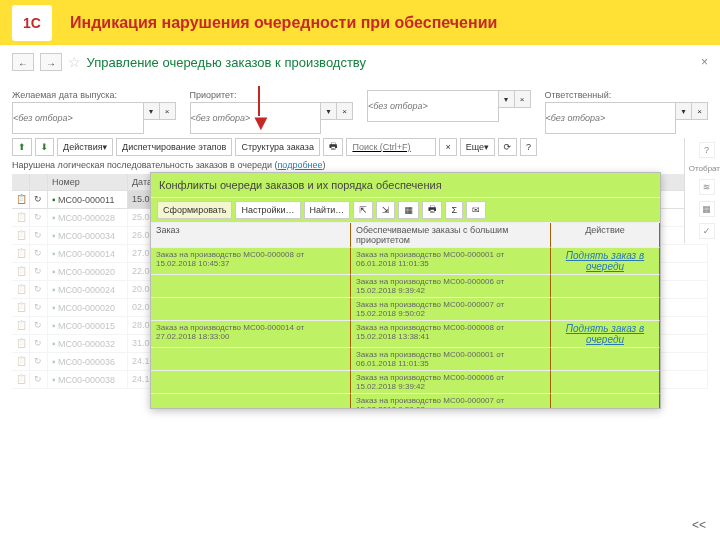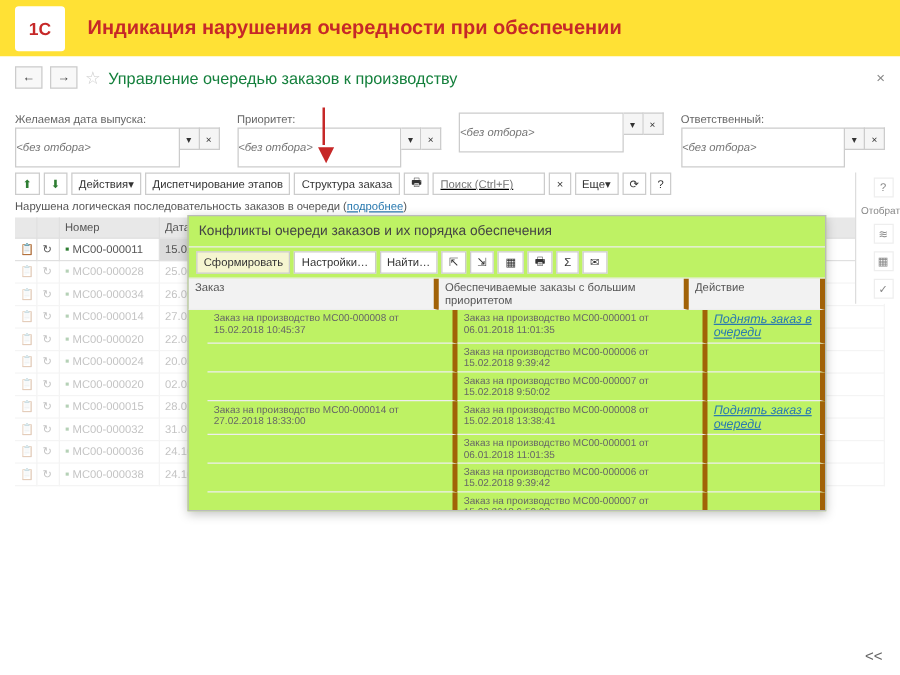--- a/index.html
+++ b/index.html
@@ -38,23 +38,23 @@
   .right-panel { position:absolute; right:-8px; top:138px; width:44px; background:#fff; border-left:1px solid #ddd; padding:4px; display:flex; flex-direction:column; gap:6px; align-items:center; }
   .right-panel .rp-ic { width:16px; height:16px; border:1px solid #eee; font-size:9px; display:flex; align-items:center; justify-content:center; color:#888;}
   .arrow-down { position:absolute; top:110px; left:250px; color:#c62828; font-size:22px; z-index:5; }
   .arrow-stem { position:absolute; top:86px; left:258px; width:2px; height:30px; background:#c62828; z-index:5;}
   
   .popup { position:absolute; top:172px; left:150px; width:511px; background:#bef264; border:1px solid #bbb; box-shadow:0 2px 8px rgba(0,0,0,.25); z-index:10; }
   .popup-title { padding:6px 8px; font-size:11px; color:#444; }
   .popup-toolbar { display:flex; gap:3px; padding:3px 6px; border-top:1px solid #eee; border-bottom:1px solid #eee; }
   .popup-toolbar .tbtn { font-size:9px; height:18px; }
   .popup-head { display:flex; font-size:9px; color:#555; background:#f2f2f2; }
-  .popup-head > div, .popup-row > div { padding:2px 5px; border-right:4px solid #a16207; border-bottom:1px solid #eee; }
-  .pc-order{width:200px;} .pc-secured{width:200px;} .pc-action{flex:1;}
-  .popup-body { max-height:160px; overflow:hidden;padding-left:15px; }
+  .popup-head > div, .popup-row > div { padding:2px 5px; border-right:1px solid #a16207; border-bottom:1px solid #eee; }
+  .pc-order{width:200px;} .pc-secured{width:200px;} .pc-action{flex:1;text-align:center;}
+  .popup-body { max-height:160px; overflow:hidden; }
   .popup-row { display:flex; font-size:8px; color:#666; }
   .popup-row a { color:#2a7ab0; text-decoration:underline; font-size:10px;font-style:italic;}
   .footer-nav { position:absolute; bottom:8px; right:14px; font-size:12px; color:#666; }
 </style>
 </head>
 <body>
 
 <div class="header-band">
   <div class="logo">
       <span class="logo-inner">1C</span>

